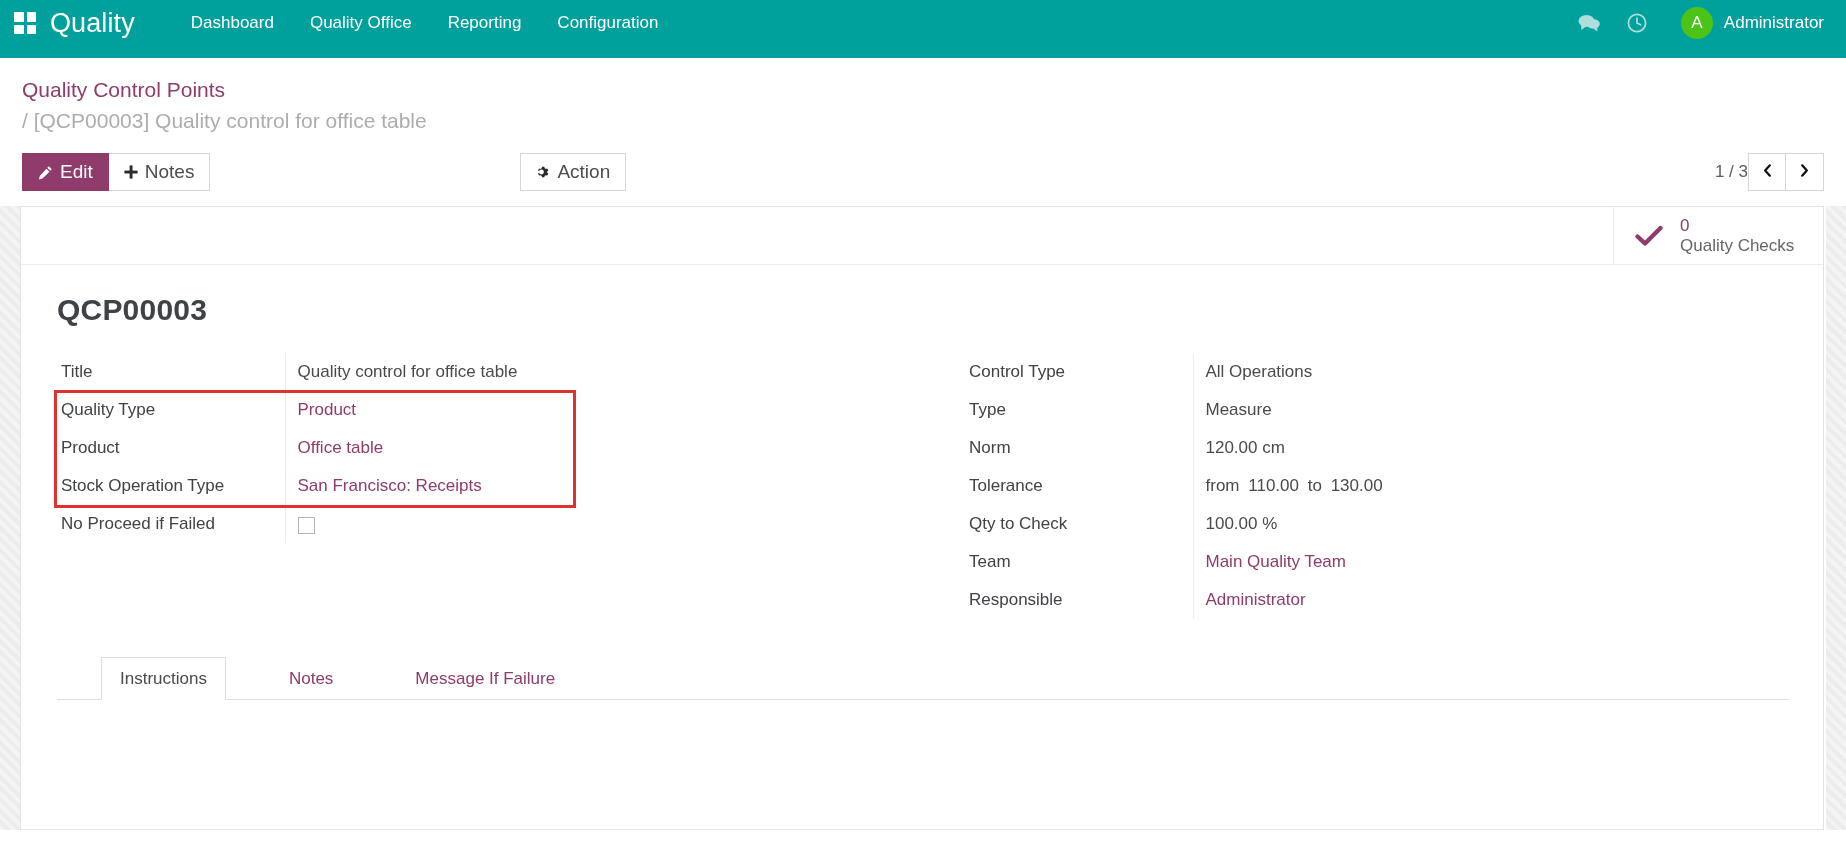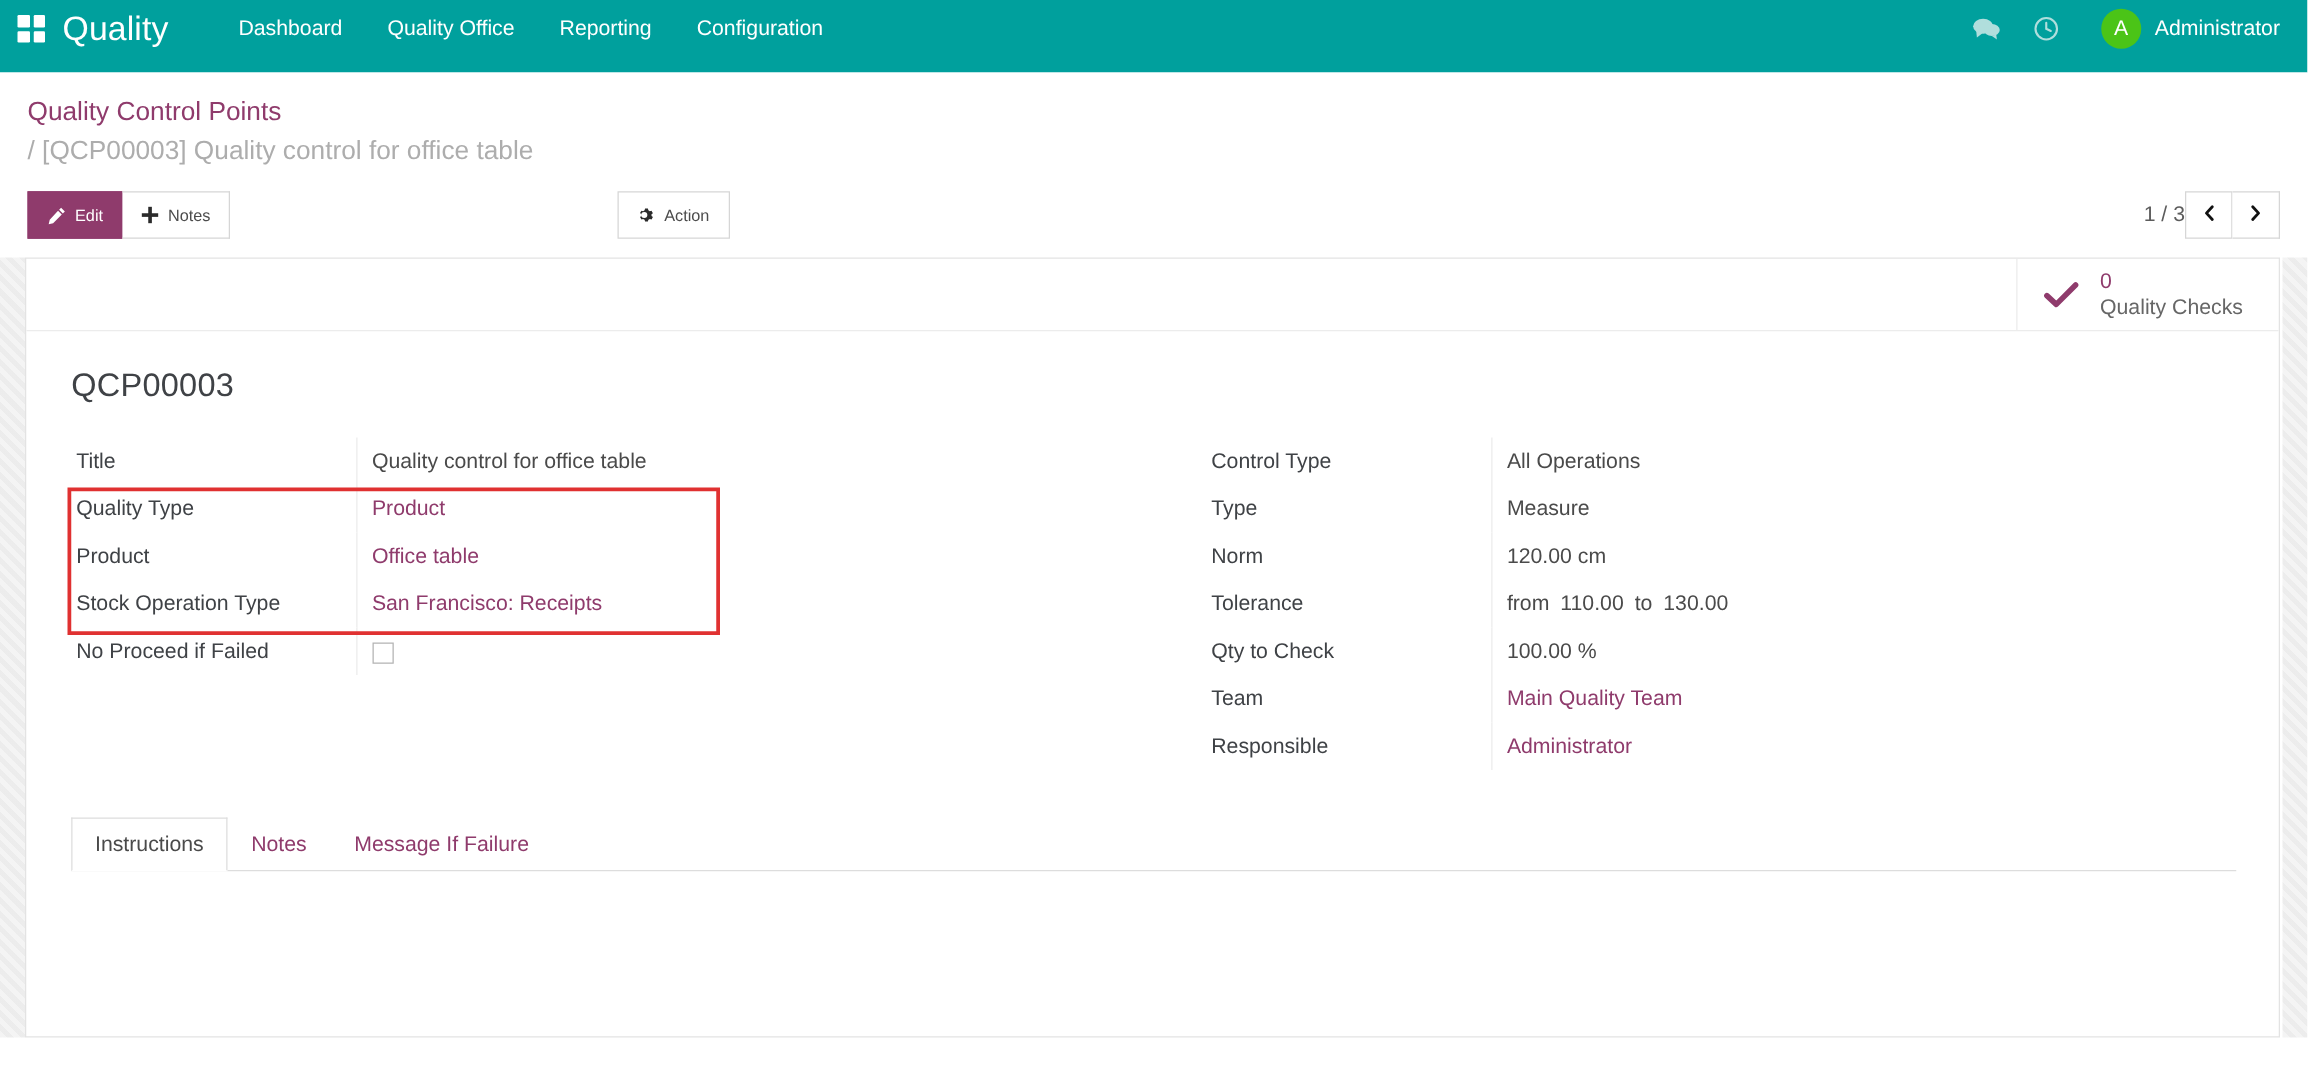--- a/index.html
+++ b/index.html
@@ -94,21 +94,21 @@
     align-items: center;
     margin-top: 18px;
     position: relative;
     height: 40px;
   }
   .btn {
     height: 38px;
     display: inline-flex;
     align-items: center;
     gap: 7px;
-    font-size: 13px;
+    font-size: 19px;
     padding: 0 15px;
     border: 1px solid #d6d6d6;
     background: #ffffff;
     color: #4c4c4c;
     cursor: pointer;
     white-space: nowrap;
     border-radius: 0;
   }
   .btn-primary {
     background: #8f3b6c;
@@ -177,22 +177,22 @@
     cursor: pointer;
     min-width: 210px;
   }
   .stat-icon { color: #8f3b6c; display: flex; align-items: center; }
   .stat-text { line-height: 1.18; }
   .stat-value { font-size: 17px; color: #8f3b6c; }
   .stat-label { font-size: 17px; color: #666666; white-space: nowrap; }
 
   .sheet-body { padding: 28px 34px 0 36px; }
   .record-title {
-    font-size: 26px;
-    font-weight: 400;
+    font-size: 30px;
+    font-weight: 700;
     color: #3f4246;
     letter-spacing: .2px;
     margin-bottom: 26px;
   }
 
   .cols { display: flex; gap: 0; }
   .col { width: 50%; }
   .col-right { padding-left: 42px; }
 
   table.fields { width: 100%; border-collapse: collapse; }
@@ -240,20 +240,21 @@
     align-items: flex-end;
   }
   .tab {
     font-size: 17px;
     padding: 11px 18px 10px 18px;
     cursor: pointer;
     color: #8f3b6c;
     border: 1px solid transparent;
     margin-bottom: -1px;
     white-space: nowrap;
+    margin-left: 44px;
   }
   .tab.active {
     color: #4a4a4a;
     background: #ffffff;
     border: 1px solid #dddddd;
     border-bottom-color: #ffffff;
   }
 </style>
 </head>
 <body>

